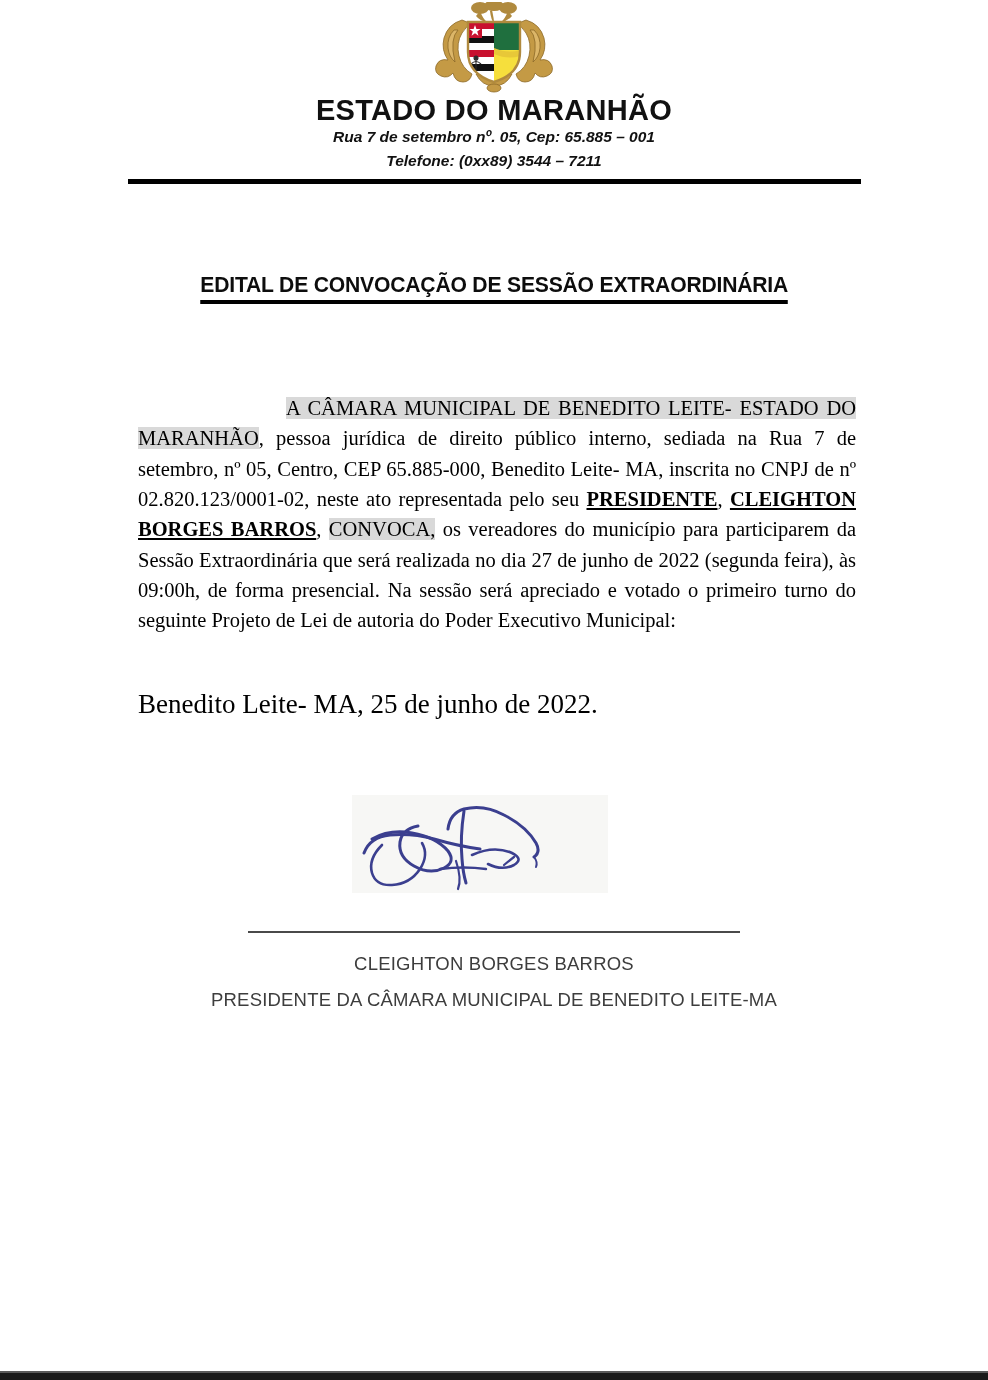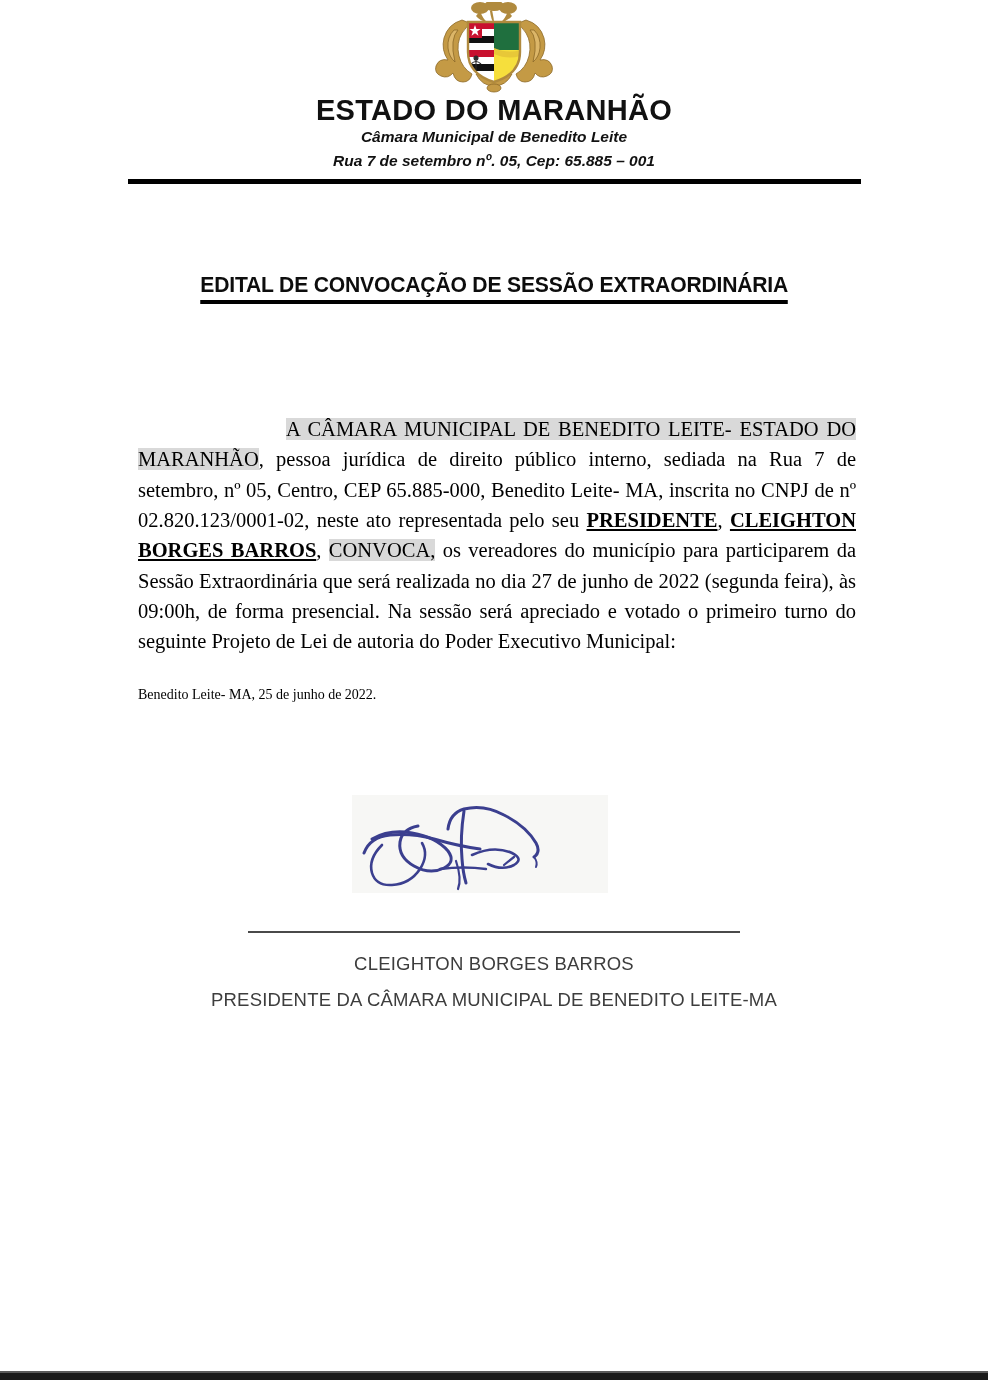--- a/index.html
+++ b/index.html
@@ -94,21 +94,21 @@
     transform-origin: center;
     padding-bottom: 2px;
     border-bottom: 4px solid #000;
     color: #0d0d0d;
   }
 
   
   .doc-body {
     position: absolute;
     left: 138px;
-    top: 414px;
+    top: 393px;
     width: 718px;
   }
   .para {
     text-align: justify;
     text-justify: inter-word;
     font-size: 20.5px;
     line-height: 1.48;
     margin: 0 0 0 0;
     hyphens: none;
   }
@@ -117,21 +117,21 @@
   .para + .para { margin-top: 21px; }
 
   .hl { background: #d9d9d9; }
   .bu { font-weight: bold; text-decoration: underline; text-underline-offset: 2px; }
 
   .date-line {
     position: absolute;
     left: 138px;
     top: 685px;
     width: 718px;
-    font-size: 14px;
+    font-size: 27px;
     line-height: 1.48;
     text-align: left;
   }
 
   
   .sig-scan {
     position: absolute;
     left: 352px;
     top: 795px;
     width: 256px;
@@ -216,22 +216,22 @@
 
         <rect x="76" y="20" width="26" height="28" fill="#1f6f3e"></rect>
         <rect x="76" y="48" width="26" height="32" fill="#f6df3c"></rect>
         <path d="M76 46 q14 6 26 2 v6 q-12 4 -26 -2 z" fill="#e8c838"></path>
       </g>
       <path d="M50 20 h52 v30 q0 22 -26 30 q-26 -8 -26 -30 z" fill="none" stroke="#b08a3e" stroke-width="2.4"></path>
     </svg>
   </div>
 
   <div class="lh-title">ESTADO DO MARANHÃO</div>
-  <div class="lh-line">Câmara Municipal de Benedito Leite</div>
   <div class="lh-line">Rua 7 de setembro nº. 05, Cep: 65.885 – 001</div>
+  <div class="lh-line">Telefone: (0xx89) 3544 – 7211</div>
 
   <div class="lh-rule"></div>
 </div>
 
 <div class="doc-title-row">
   <span class="doc-title">EDITAL DE CONVOCAÇÃO DE SESSÃO EXTRAORDINÁRIA</span>
 </div>
 
 <div class="doc-body">
 

